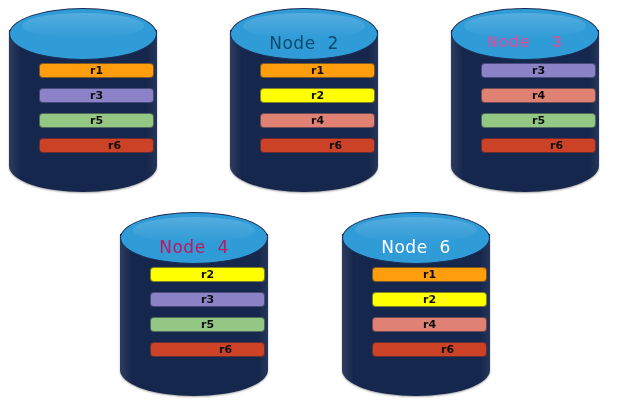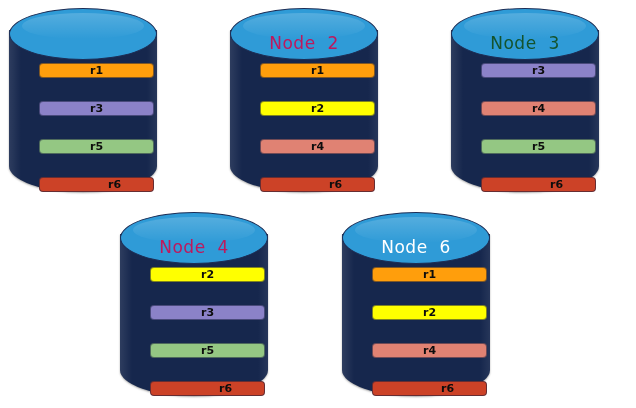--- a/index.html
+++ b/index.html
@@ -92,21 +92,21 @@
   .replicas {
     position: absolute;
     left: 30px;
     top: 55px;
     width: 115px;
     z-index: 5;
   }
   .replica {
     position: relative;
     height: 15px;
-    margin-bottom: 23px;
+    margin-bottom: 10px;
     border-radius: 4px;
     box-sizing: border-box;
     border: 1px solid rgba(20,30,60,0.55);
     display: flex;
     align-items: center;
     justify-content: center;
   }
   .replica:last-child { margin-bottom: 0; padding-left: 36px; }
   .replica-label {
     font-size: 11px;
@@ -137,42 +137,42 @@
         <div class="replica" style="background: rgb(204, 66, 39);">
           <span class="replica-label">r6</span>
         </div>
       </div>
     </div>
     <div class="node" style="left: 230px; top: 8px;">
       <div class="cyl-body" style="background: rgb(22, 39, 77);"></div>
       <div class="cyl-top" style="background: rgb(47, 155, 215);">
         <div class="cyl-top-sheen"></div>
       </div>
-      <div class="node-label" style="color: #be185d;">Node  2</div>
+      <div class="node-label" style="color: #0c4a6e;">Node  2</div>
       <div class="replicas">
         <div class="replica" style="background: rgb(255, 158, 12);">
           <span class="replica-label">r1</span>
         </div>
         <div class="replica" style="background: rgb(255, 255, 0);">
           <span class="replica-label">r2</span>
         </div>
         <div class="replica" style="background: rgb(224, 130, 115);">
           <span class="replica-label">r4</span>
         </div>
         <div class="replica" style="background: rgb(204, 66, 39);">
           <span class="replica-label">r6</span>
         </div>
       </div>
     </div>
     <div class="node" style="left: 451px; top: 8px;">
       <div class="cyl-body" style="background: rgb(22, 39, 77);"></div>
       <div class="cyl-top" style="background: rgb(47, 155, 215);">
         <div class="cyl-top-sheen"></div>
       </div>
-      <div class="node-label" style="color: #14532d;">Node  3</div>
+      <div class="node-label" style="color: #ec4899; font-family: Liberation Mono, monospace;">Node  3</div>
       <div class="replicas">
         <div class="replica" style="background: rgb(139, 130, 200);">
           <span class="replica-label">r3</span>
         </div>
         <div class="replica" style="background: rgb(224, 130, 115);">
           <span class="replica-label">r4</span>
         </div>
         <div class="replica" style="background: rgb(148, 199, 131);">
           <span class="replica-label">r5</span>
         </div>

